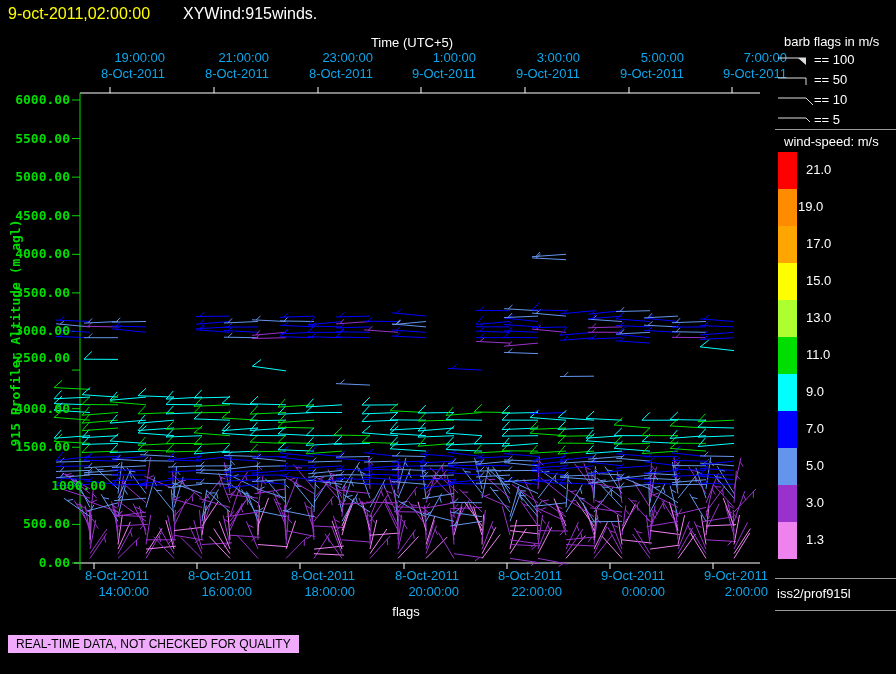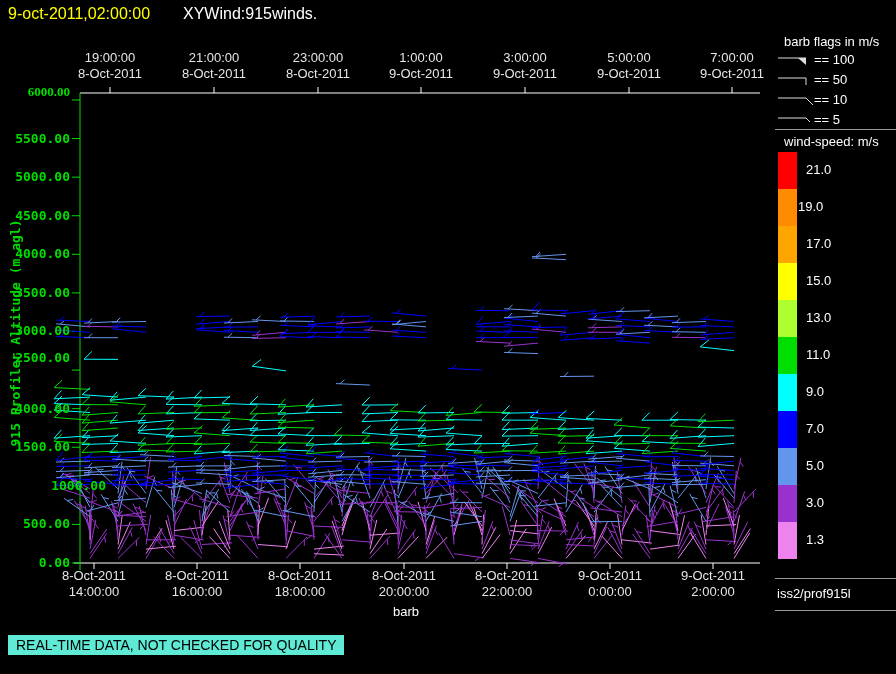--- a/index.html
+++ b/index.html
@@ -3,30 +3,30 @@
 <meta charset="utf-8">
 <style>
   html,body{margin:0;padding:0;background:#000;}
   #screen{position:relative;width:896px;height:674px;background:#000;overflow:hidden;
           font-family:"Liberation Sans",sans-serif;color:#fff;}
   .abs{position:absolute;}
   svg{position:absolute;left:0;top:0;}
   .title-ts{color:#ffff00;font-size:16px;white-space:nowrap;}
   .title-app{color:#ffffff;font-size:16px;white-space:nowrap;}
   .axis-title{font-size:13px;color:#ffffff;text-align:center;white-space:nowrap;}
-  .tick-label{font-size:13px;color:#e5e5e5;text-align:center;line-height:16px;white-space:nowrap;}
+  .tick-label{font-size:13px;color:#0ea5e9;text-align:right;line-height:16px;white-space:nowrap;}
   .left-tick{font-family:"DejaVu Sans Mono",monospace;font-weight:bold;font-size:13px;
              color:#00dd00;text-align:right;white-space:nowrap;}
   .rot-label{font-family:"DejaVu Sans Mono",monospace;font-weight:bold;font-size:13px;color:#00dd00;
              white-space:nowrap;transform:rotate(-90deg) translateX(-50%);transform-origin:0 0;}
   .panel-title{font-size:13px;color:#ffffff;white-space:nowrap;padding-left:7px;}
   .legend-label{font-size:13px;color:#ffffff;white-space:nowrap;}
   .cb-label{font-size:13px;color:#ffffff;white-space:nowrap;}
   .gray-rule{background:#999;height:1px;}
-  .warning{background:#5eead4;color:#000000;font-size:14px;padding:2px 8px;white-space:nowrap;}
+  .warning{background:#f0abfc;color:#000000;font-size:12px;padding:2px 8px;white-space:nowrap;}
   .src-label{font-size:13px;color:#ffffff;white-space:nowrap;}
 </style>
 </head>
 <body>
 
 <div id="screen">
 
   <svg id="plot-svg" width="896" height="674" viewBox="0 0 896 674">
       <g>
         <line x1="80" y1="93" x2="760" y2="93" stroke="#ffffff"></line>
@@ -804,21 +804,22 @@
         <path d="M734.0,332.3 L700.1,335.0 M704.1,334.7 L708.0,330.1" stroke="#0000ff"></path>
         <path d="M734.0,326.9 L700.0,325.5 M704.0,325.6 L708.4,321.6" stroke="#0000ff"></path>
         <path d="M734.0,321.5 L700.1,318.9 M704.1,319.2 L708.6,315.3" stroke="#0000ff"></path>
         <path d="M734.0,350.6 L700.2,346.9 M700.2,346.9 L708.8,340.0" stroke="#00ffff"></path>
       </g>
     </svg>
 
   <div class="abs title-ts" style="left:8px;top:5px;">9-oct-2011,02:00:00</div>
   <div class="abs title-app" style="left:183px;top:5px;">XYWind:915winds.</div>
 
-  <div class="abs axis-title" style="left:306px;top:604px;width:200px;">barb</div>
+  <div class="abs axis-title" style="left:312px;top:35px;width:200px;">Time (UTC+5)</div>
+  <div class="abs axis-title" style="left:306px;top:604px;width:200px;">flags</div>
   <div class="abs rot-label" style="left:8px;top:333px;">915 Profiler Altitude (m agl)</div>
 
   <div class="abs panel-title" style="left:777px;top:34px;">barb flags in m/s</div>
   <div class="abs gray-rule" style="left:775px;top:129px;width:121px;"></div>
   <div class="abs panel-title" style="left:777px;top:134px;">wind-speed: m/s</div>
   <div class="abs gray-rule" style="left:775px;top:578px;width:121px;"></div>
   <div class="abs src-label" style="left:777px;top:586px;">iss2/prof915l</div>
   <div class="abs gray-rule" style="left:775px;top:610px;width:121px;"></div>
 
   <div class="abs warning" style="left:8px;top:635px;">REAL-TIME DATA, NOT CHECKED FOR QUALITY</div>
@@ -871,21 +872,21 @@
       <div>22:00:00</div>
     </div>
     <div class="abs tick-label" style="left:555px;top:568px;width:110px;">
       <div>9-Oct-2011</div>
       <div>0:00:00</div>
     </div>
     <div class="abs tick-label" style="left:658px;top:568px;width:110px;">
       <div>9-Oct-2011</div>
       <div>2:00:00</div>
     </div>
-    <div class="abs left-tick" style="left:0px;top:84px;width:70px;font-family:Liberation Serif, serif;">6000.00</div>
+    <div class="abs left-tick" style="left:0px;top:92px;width:70px;">6000.00</div>
     <div class="abs left-tick" style="left:0px;top:131px;width:70px;">5500.00</div>
     <div class="abs left-tick" style="left:0px;top:169px;width:70px;">5000.00</div>
     <div class="abs left-tick" style="left:0px;top:208px;width:70px;text-align:right;">4500.00</div>
     <div class="abs left-tick" style="left:0px;top:246px;width:70px;">4000.00</div>
     <div class="abs left-tick" style="left:0px;top:285px;width:70px;">3500.00</div>
     <div class="abs left-tick" style="left:0px;top:323px;width:70px;">3000.00</div>
     <div class="abs left-tick" style="left:0px;top:350px;width:70px;">2500.00</div>
     <div class="abs left-tick" style="left:0px;top:401px;width:70px;">4000.00</div>
     <div class="abs left-tick" style="left:0px;top:439px;width:70px;">1500.00</div>
     <div class="abs left-tick" style="left:0px;top:478px;width:70px;padding-left:36px;">1000.00</div>

